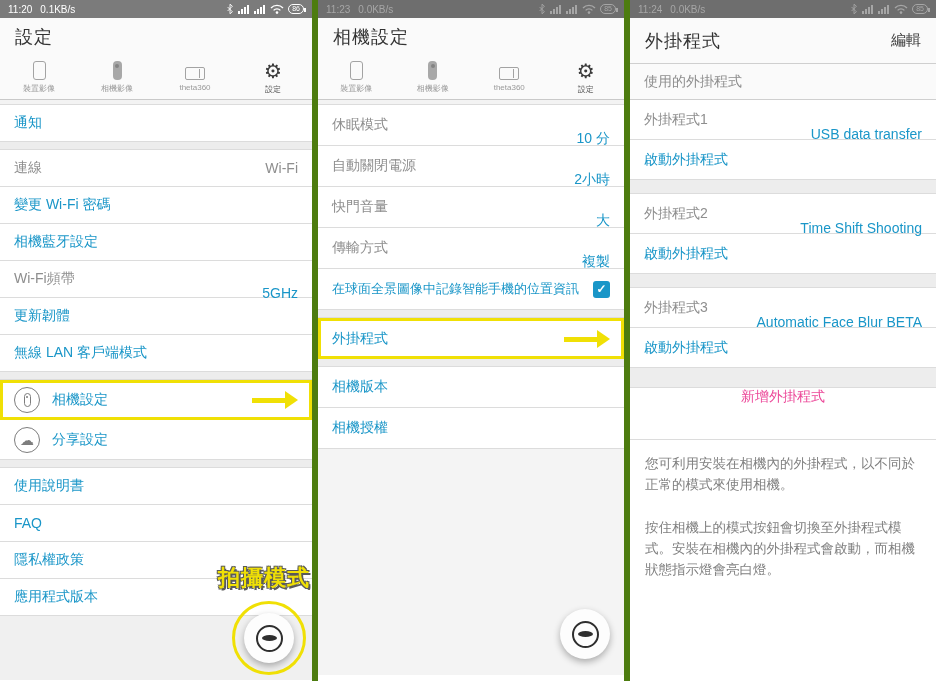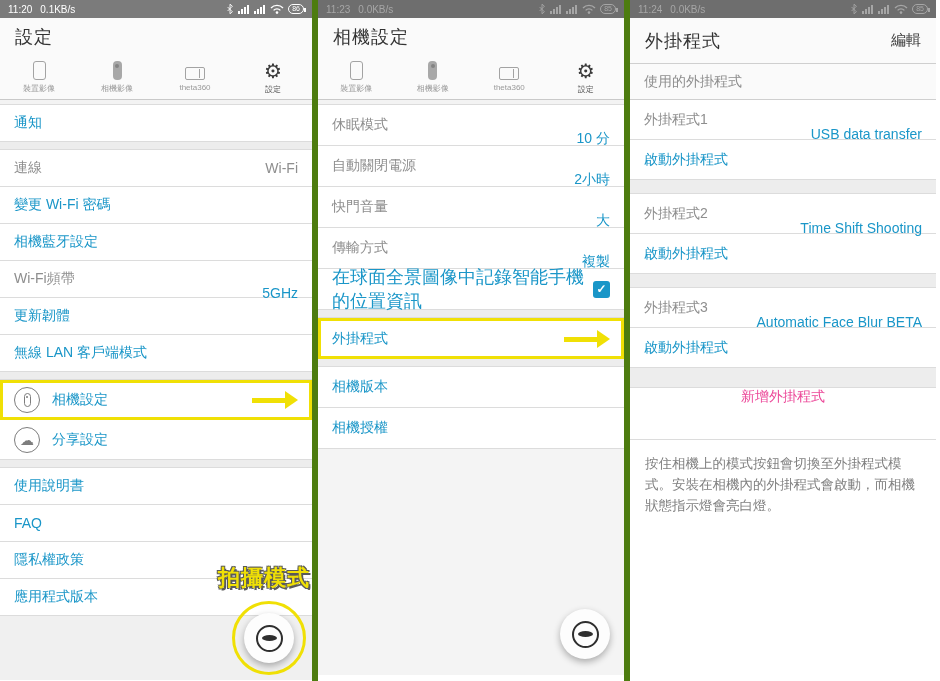--- a/index.html
+++ b/index.html
@@ -67,21 +67,21 @@
   .cloud-glyph { font-size:14px; color:#7d7d7d; line-height:1; }
 
   .yarrow { width:46px; height:18px; position:relative; flex:0 0 auto; }
   .yarrow::before { content:""; position:absolute; left:0; top:7px; width:33px; height:5px; background:var(--hl); }
   .yarrow::after { content:""; position:absolute; left:33px; top:0;
     border-left:13px solid var(--hl); border-top:9px solid transparent; border-bottom:9px solid transparent; }
 
   .checkbox { width:17px; height:17px; background:var(--accent); border-radius:3px;
     display:flex; align-items:center; justify-content:center; flex:0 0 auto; }
   .checkbox::after { content:"✓"; color:#fff; font-size:12px; font-weight:bold; }
-  .row .long-label { font-size:18px; padding-right:6px; }
+  .row .long-label { font-size:13px; padding-right:6px; }
 
   
   .bottom-gray { height:64px; background:#f0f0f0; }
   .filler-gray { height:226px; background:#f4f4f4; }
   .fab { width:50px; height:50px; border-radius:50%; background:#fdfdfd;
     box-shadow:0 3px 7px rgba(0,0,0,.3); display:flex; align-items:center; justify-content:center; }
   .fab-ring { width:27px; height:27px; border:2.5px solid #2e2e2e; border-radius:50%;
     display:flex; align-items:center; justify-content:center; }
   .fab-lens { width:15px; height:6px; background:#2e2e2e; border-radius:50%; }
   .fab-annot { position:absolute; right:6px; bottom:6px; width:74px; height:74px;
@@ -90,21 +90,21 @@
   .callout { position:absolute; right:2px; bottom:88px; font-size:22px; font-weight:bold; color:var(--hl);
     letter-spacing:1px;
     text-shadow:2px 2px 0 #5a5a5a, -1px -1px 0 #5a5a5a, 1px -1px 0 #5a5a5a, -1px 1px 0 #5a5a5a; }
 
   
   .section-row { height:36px; background:#fafafa; border-bottom:1px solid #cfcfcf;
     display:flex; align-items:center; padding:0 14px; font-size:14px; color:#8e8e8e; }
   .add-row { height:52px; background:#fff; border-bottom:1px solid #dcdcdc;
     display:flex; align-items:flex-start; justify-content:center; font-size:14px; color:#ec4899; }
   .desc { padding:14px 15px; font-size:13.5px; color:#808080; line-height:1.55; }
-  .desc p + p { margin-top:1px; }
+  .desc p + p { margin-top:22px; }
 </style>
 </head>
 <body>
 
 <div class="panel">
   <div class="statusbar">
     <div class="sb-left">
       <span>11:20</span>
       <span>0.1KB/s</span>
     </div>
@@ -395,15 +395,16 @@
   <div class="row h40">
     <span class="lbl-blue">啟動外掛程式</span>
   </div>
   <div class="gap-band taller"></div>
 
   <div class="add-row">
     <span>新增外掛程式</span>
   </div>
 
   <div class="desc">
+    <p>您可利用安裝在相機內的外掛程式，以不同於正常的模式來使用相機。</p>
     <p>按住相機上的模式按鈕會切換至外掛程式模式。安裝在相機內的外掛程式會啟動，而相機狀態指示燈會亮白燈。</p>
   </div>
 </div>
 
 </body></html>

